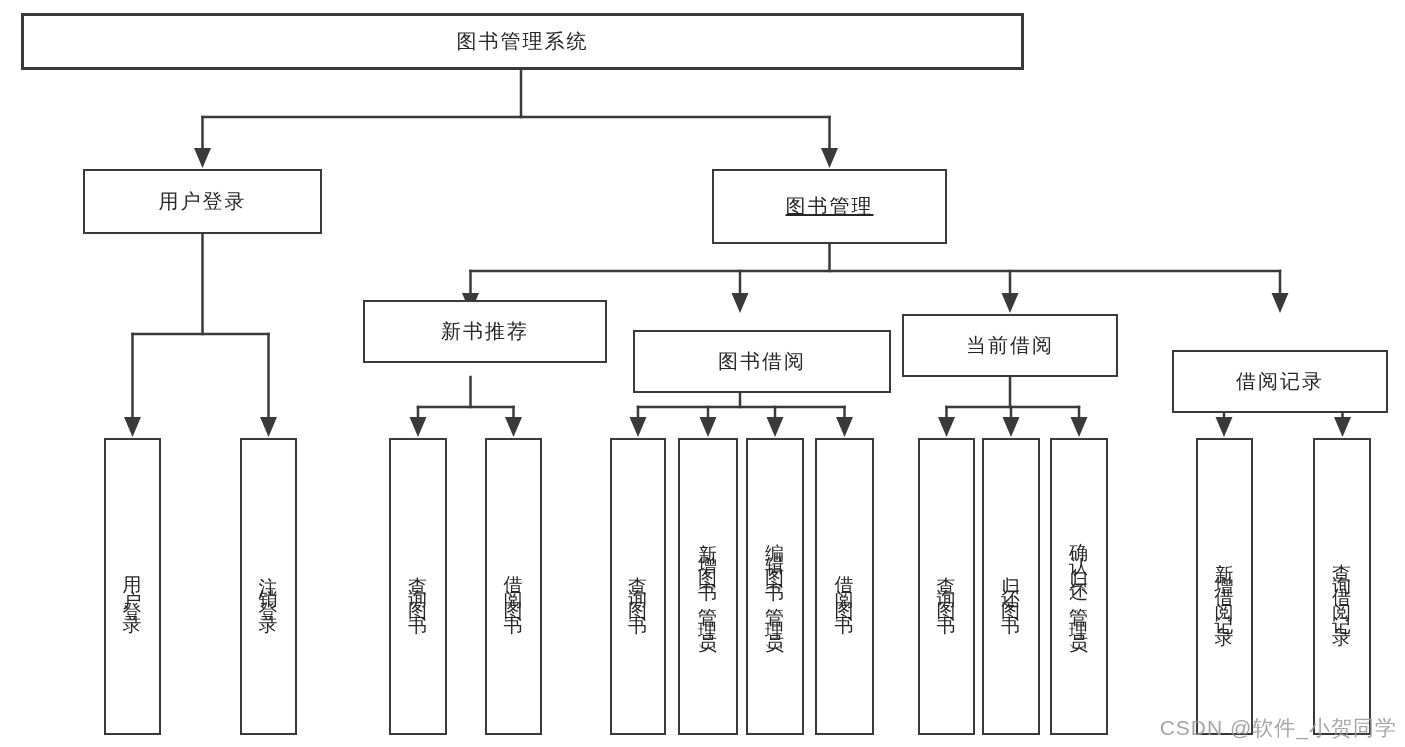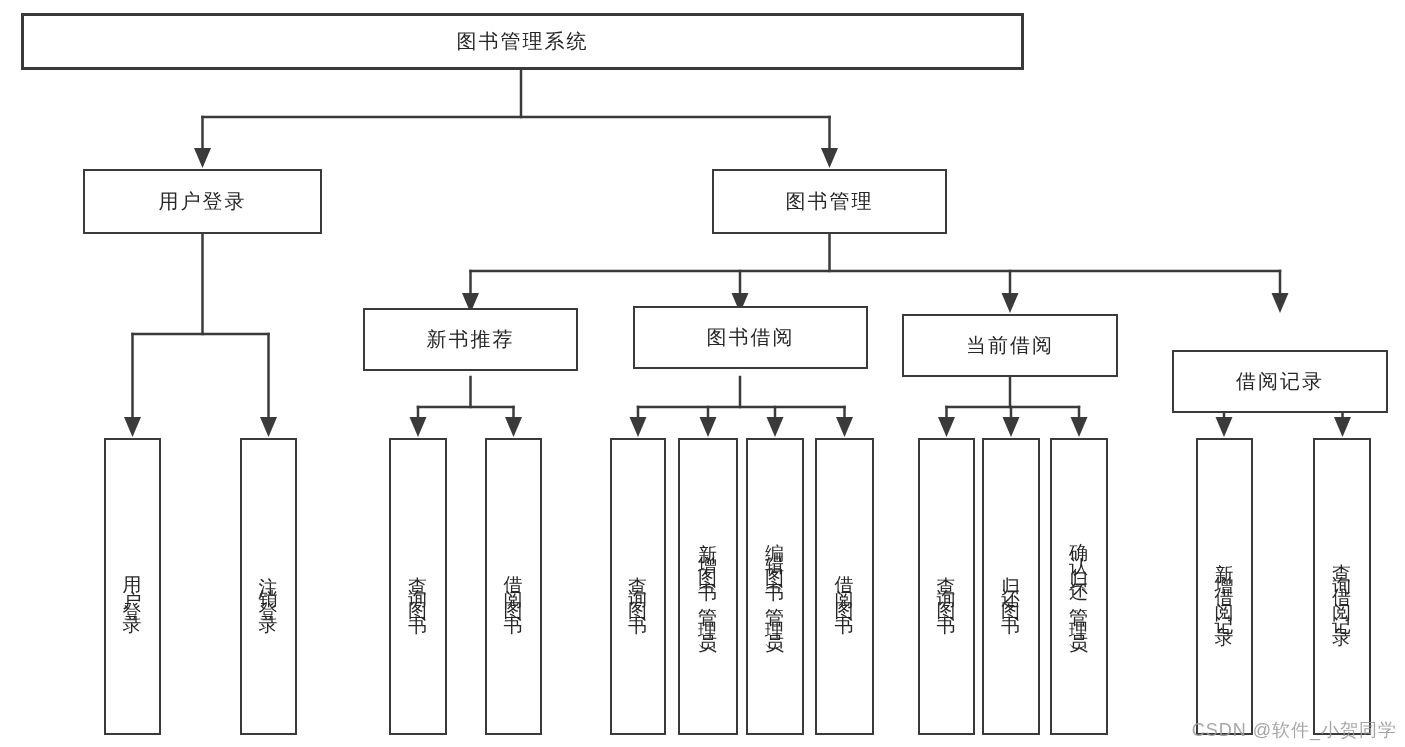--- a/index.html
+++ b/index.html
@@ -26,21 +26,21 @@
   .box.vbox .lbl{
     writing-mode:vertical-rl;
     letter-spacing:13px;
     font-size:19px;
     line-height:1;
   }
   .lbl{pointer-events:none;}
   .watermark{
     position:absolute;right:8px;bottom:5px;
     color:var(--wm);opacity:.9;
-    font-size:18px;letter-spacing:1px;z-index:5;
+    font-size:21px;letter-spacing:1px;z-index:5;
     white-space:nowrap;
   }
 </style>
 </head>
 <body>
 
 <div class="canvas">
   <svg id="connectors" viewBox="0 0 1405 747" xmlns="http://www.w3.org/2000/svg">
       <line x1="521" y1="70" x2="521" y2="117" stroke="#3a3a3a" stroke-width="2.5" stroke-linecap="square"></line>
       <line x1="202.5" y1="117" x2="829.5" y2="117" stroke="#3a3a3a" stroke-width="2.5" stroke-linecap="square"></line>
@@ -95,27 +95,27 @@
       <line x1="1342.5" y1="407" x2="1342.5" y2="420" stroke="#3a3a3a" stroke-width="2.5" stroke-linecap="square"></line>
       <polygon points="1334,417 1351,417 1342.5,437" fill="#3a3a3a"></polygon>
     </svg>
   <div id="nodes">
       <div class="box root" style="left: 21px; top: 13px; width: 1003px; height: 57px;">
         <span class="lbl">图书管理系统</span>
       </div>
       <div class="box" style="left: 83px; top: 169px; width: 239px; height: 65px;">
         <span class="lbl">用户登录</span>
       </div>
-      <div class="box" style="left: 712px; top: 169px; width: 235px; height: 65px;">
+      <div class="box" style="left: 712px; top: 169px; width: 235px; height: 75px; text-decoration: underline;">
         <span class="lbl">图书管理</span>
       </div>
-      <div class="box" style="left: 363px; top: 308px; width: 215px; height: 63px;">
+      <div class="box" style="left: 363px; top: 300px; width: 244px; height: 63px;">
         <span class="lbl">新书推荐</span>
       </div>
-      <div class="box" style="left: 633px; top: 306px; width: 235px; height: 63px;">
+      <div class="box" style="left: 633px; top: 330px; width: 258px; height: 63px;">
         <span class="lbl">图书借阅</span>
       </div>
       <div class="box" style="left: 902px; top: 314px; width: 216px; height: 63px; text-align: right;">
         <span class="lbl">当前借阅</span>
       </div>
       <div class="box" style="left: 1172px; top: 314px; width: 216px; height: 63px; margin-top: 36px;">
         <span class="lbl">借阅记录</span>
       </div>
       <div class="box vbox" style="left: 104px; top: 438px; width: 57px; height: 297px;">
         <span class="lbl">用户登录</span>

